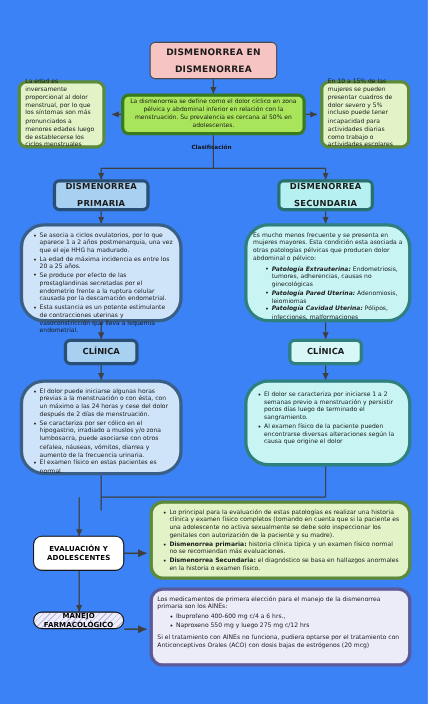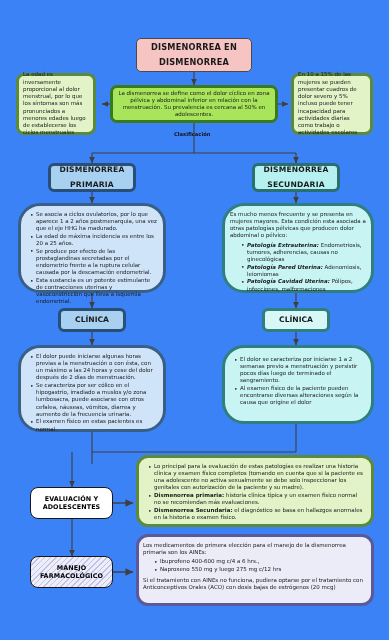--- a/index.html
+++ b/index.html
@@ -304,21 +304,21 @@
   </div>
 
   <div class="box green-pale bodytext" style="left:136px; top:455px; width:238px; height:72px; padding:5px 6px 4px 2px; border-radius:12px;">
     <ul class="flowlist">
       <li>Lo principal para la evaluación de estas patologías es realizar una historia clínica y examen físico completos (tomando en cuenta que si la paciente es una adolescente no activa sexualmente se debe solo inspeccionar los genitales con autorización de la paciente y su madre).</li>
       <li><span class="bd">Dismenorrea primaria:</span><span> historia clínica típica y un examen físico normal no se recomiendan más evaluaciones.</span></li>
       <li><span class="bd">Dismenorrea Secundaria:</span><span> el diagnóstico se basa en hallazgos anormales en la historia o examen físico.</span></li>
     </ul>
   </div>
 
-  <div class="stage-box hatched" style="position:absolute; left:30px; top:556px; width:83px; height:32px;">
+  <div class="stage-box hatched" style="position:absolute; left:30px; top:556px; width:83px; height:16px;">
     <span>MANEJO</span>
     <span>FARMACOLÓGICO</span>
   </div>
 
   <div class="box lavender bodytext" style="left:136px; top:534px; width:238px; height:72px; padding:5px 6px 4px 4px;">
     <div class="para">Los medicamentos de primera elección para el manejo de la dismenorrea primaria son los AINEs:</div>
     <ul class="subflow" style="margin-bottom:4px;">
       <li>Ibuprofeno 400-600 mg c/4 a 6 hrs.,</li>
       <li>Naproxeno 550 mg y luego 275 mg c/12 hrs</li>
     </ul>

